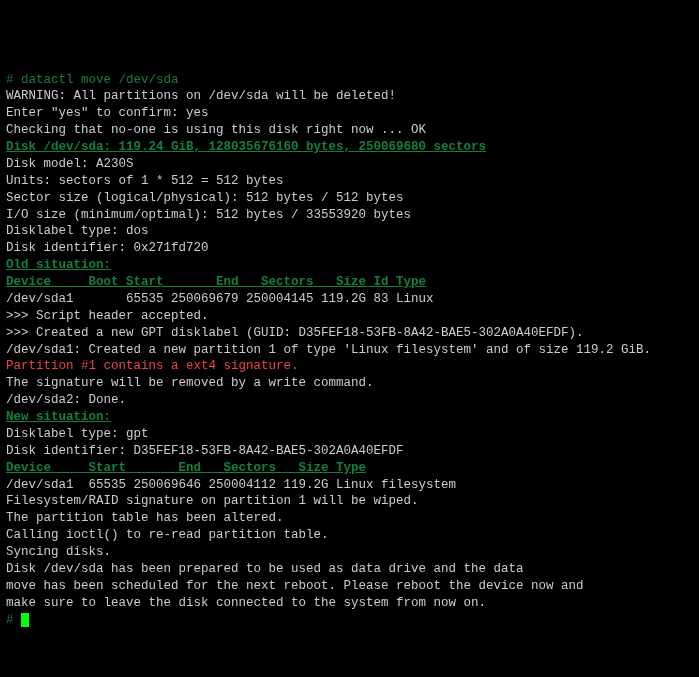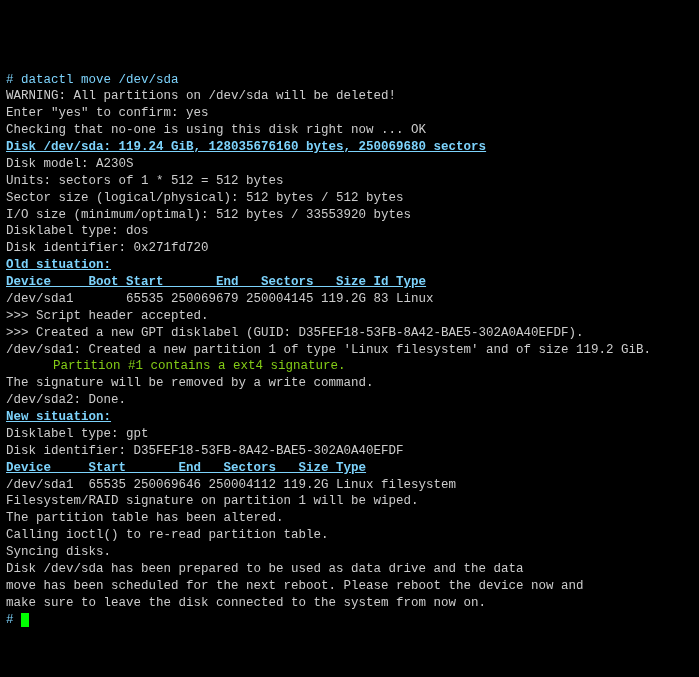--- a/index.html
+++ b/index.html
@@ -15,23 +15,23 @@
       line-height: 1.35;
       padding: 4px 6px;
       width: 699px;
       height: 677px;
       overflow: hidden;
       white-space: pre;
     }
     .line {
       display: block;
     }
-    .white { color: #7dd3fc; }
+    .white { color: #15803d; }
     .bold { font-weight: bold; text-decoration: underline; }
-    .red { color: #84cc16; margin-left: 47px; }
+    .red { color: #ef4444; }
     .cursor {
       display: inline-block;
       width: 8px;
       height: 14px;
       background: #00ff00;
       vertical-align: text-bottom;
     }
   </style>
 </head>
 <body>

